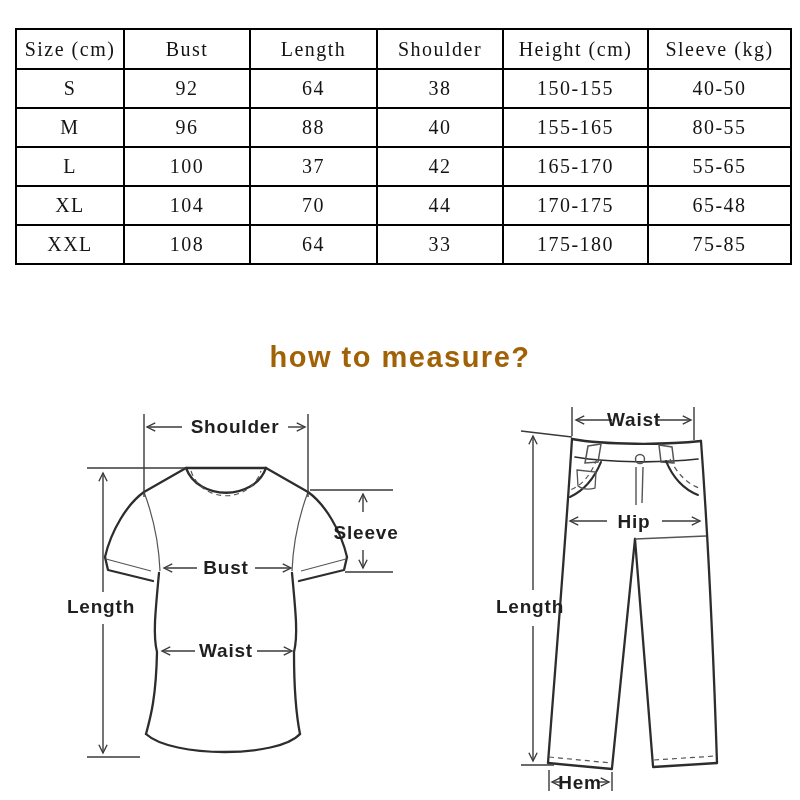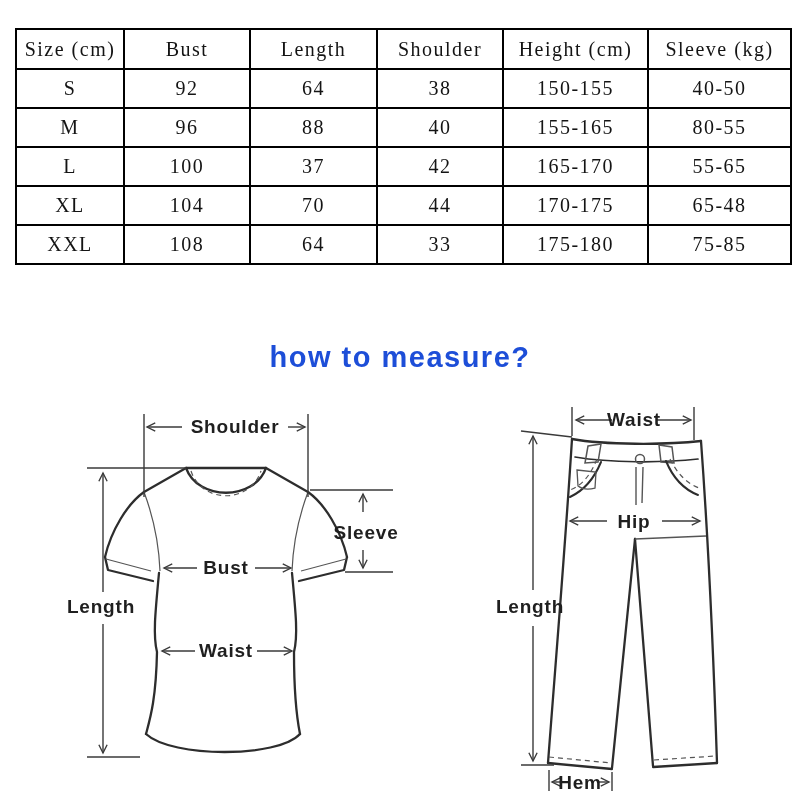--- a/index.html
+++ b/index.html
@@ -16,21 +16,21 @@
   table.size-chart th,table.size-chart td{
     border:2px solid #000000;text-align:center;vertical-align:middle;
     font-weight:normal;padding:0;overflow:hidden;white-space:nowrap;margin-left:32px;
   }
   table.size-chart thead th{height:38px;}
   table.size-chart tbody td{height:37px;}
 
   
   .measure-heading{
     position:absolute;left:0;top:341px;width:800px;text-align:center;
-    font-size:29px;font-weight:600;letter-spacing:1.5px;color:#1d4ed8;
+    font-size:29px;font-weight:600;letter-spacing:1.5px;color:#a16207;
   }
 
   
   svg.diagram{position:absolute;left:0;top:390px;width:800px;height:410px;}
   svg .garment{stroke:#2d2d2d;fill:none;stroke-width:2.3;stroke-linecap:round;stroke-linejoin:round;}
   svg .garment-thin{stroke:#555555;fill:none;stroke-width:1.2;}
   svg .garment-dash{stroke:#555555;fill:none;stroke-width:1.2;stroke-dasharray:5 4;}
   svg .meas{stroke:#3a3a3a;fill:none;stroke-width:1.4;}
   svg text{
     font-family:"Liberation Sans",sans-serif;font-weight:bold;font-size:19px;

